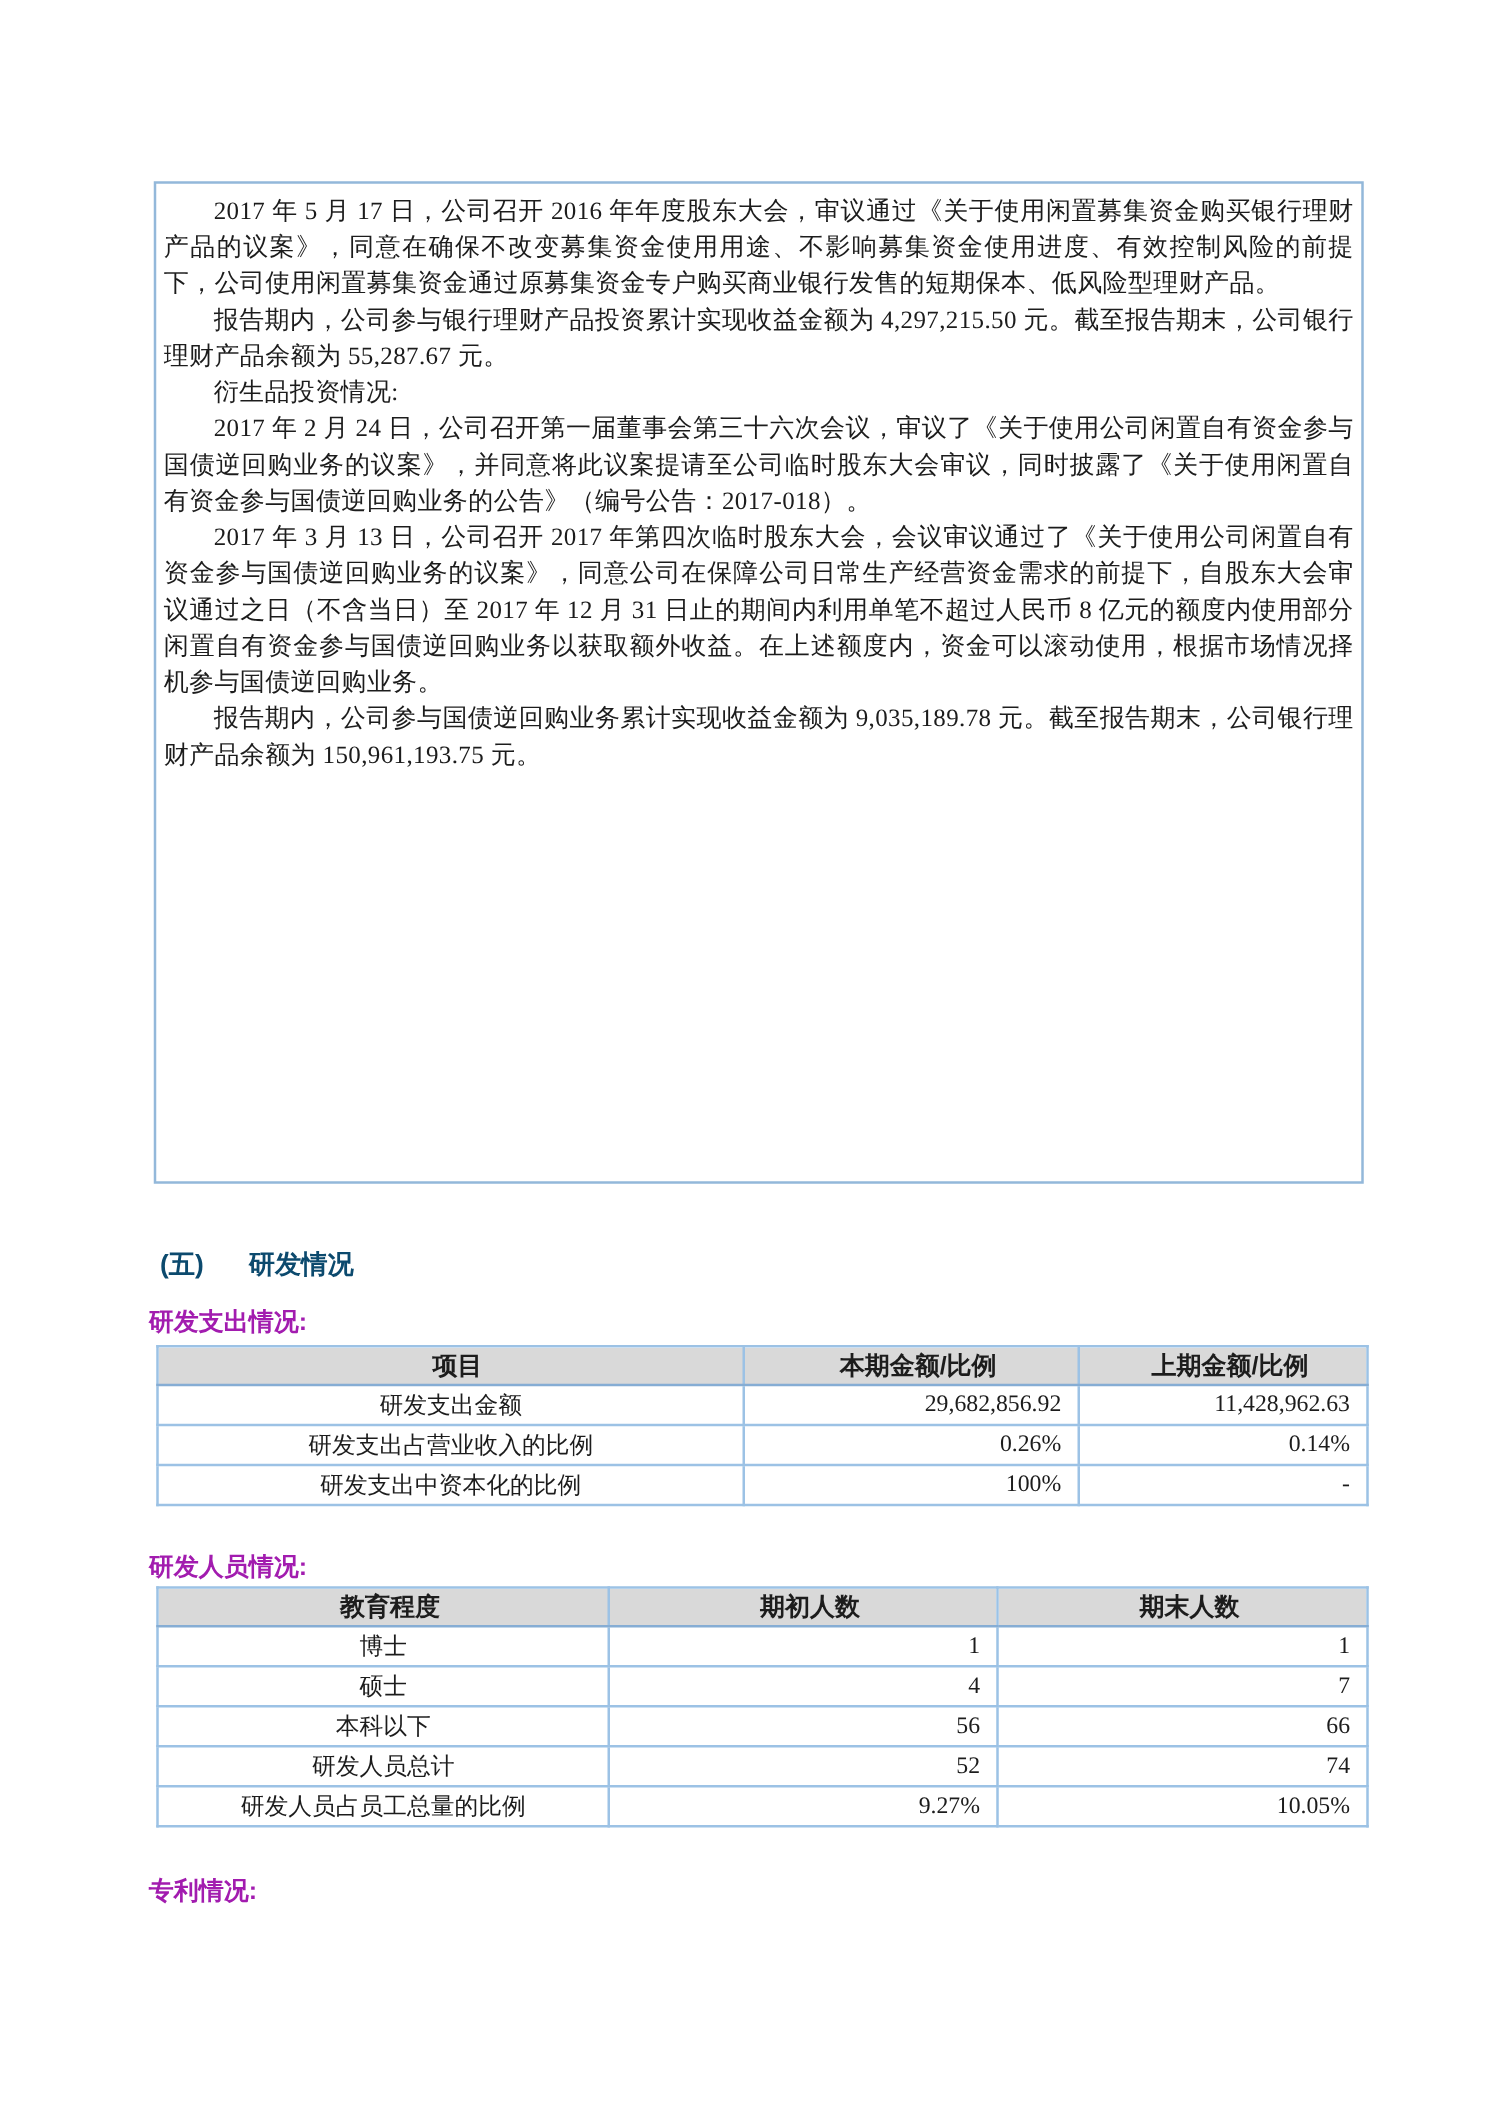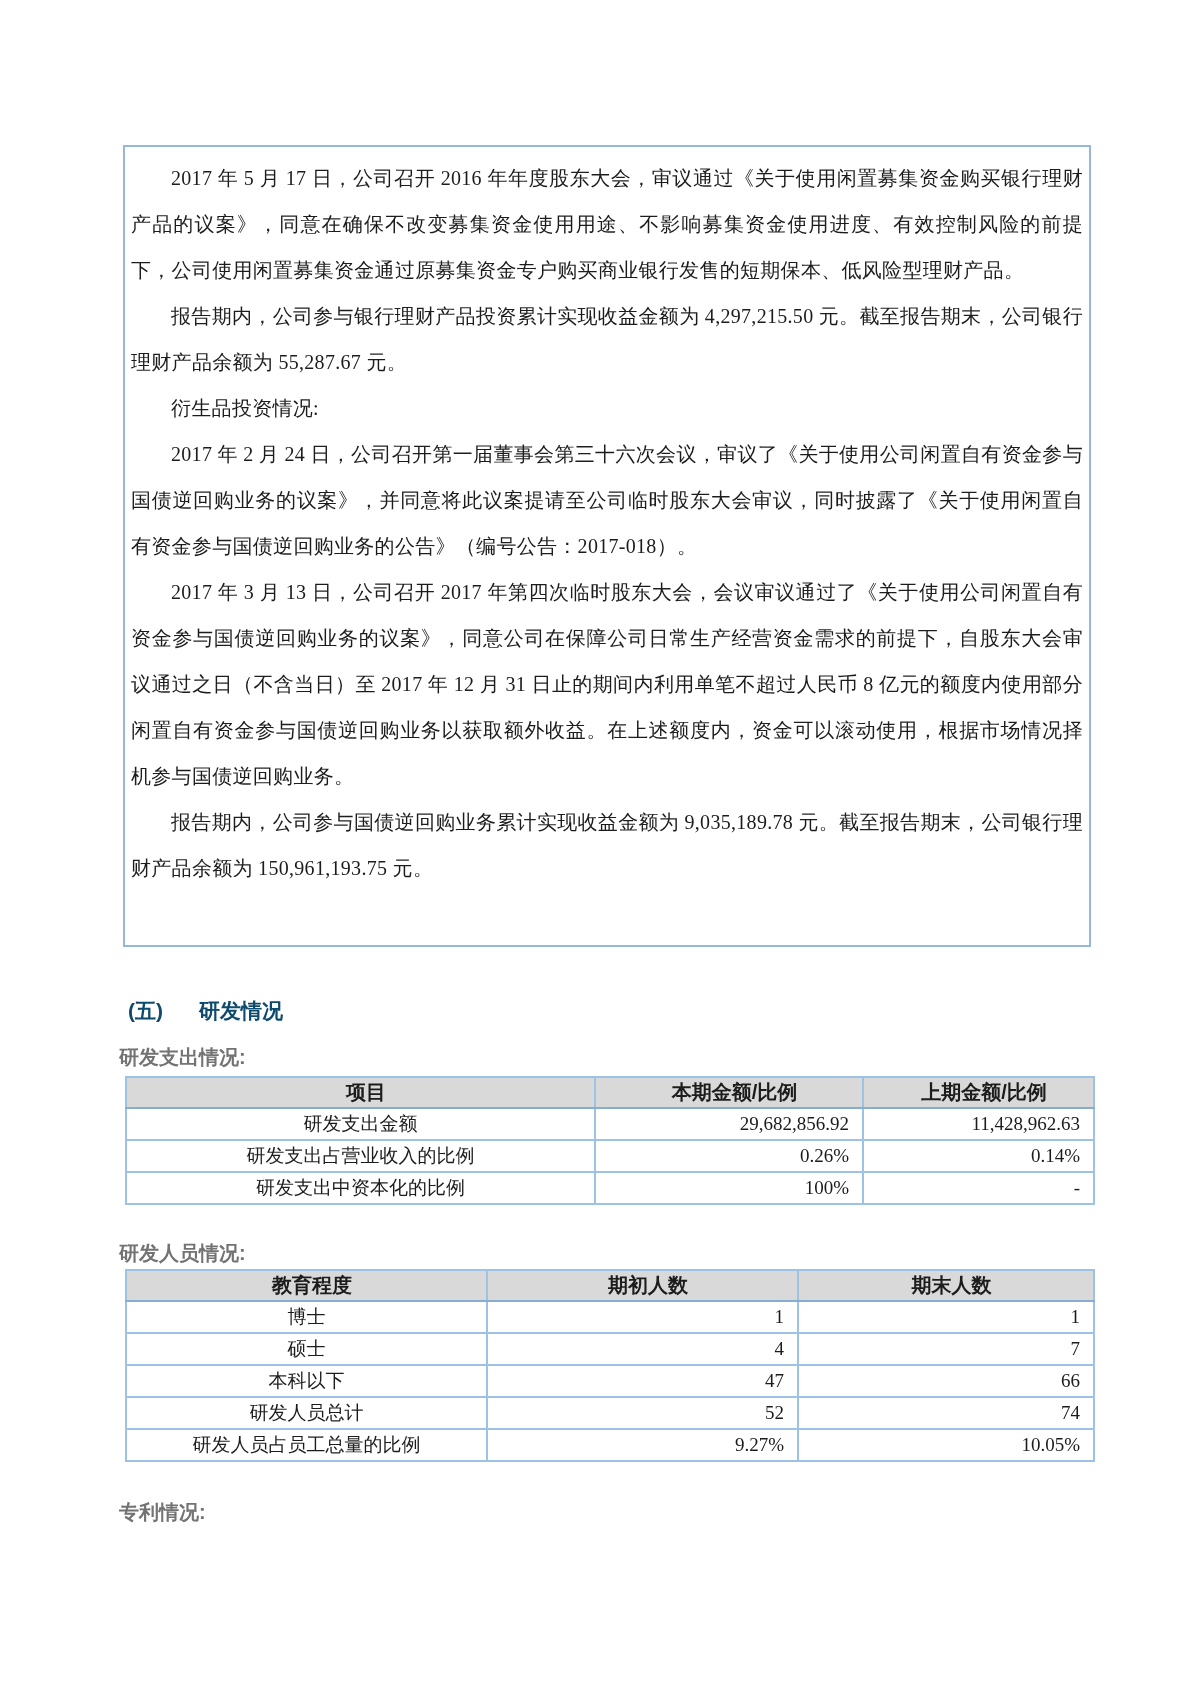--- a/index.html
+++ b/index.html
@@ -21,21 +21,21 @@
     width: 952px;
     height: 782px;
     border: 2px solid #93b8da;
     padding: 8px 6px;
     overflow: hidden;
     background: #ffffff;
   }
   .invest-box p {
     margin: 0;
     font-size: 20px;
-    line-height: 46px;
+    line-height: 29px;
     text-align: justify;
     text-indent: 2em;
     letter-spacing: 0.3px;
   }
 
   
   .section-heading {
     position: absolute;
     left: 128px;
     top: 997px;
@@ -46,21 +46,21 @@
   }
   .section-heading .sec-num { margin-right: 36px; }
 
   
   .tbl-label {
     position: absolute;
     left: 119px;
     font-family: "Liberation Sans", "DejaVu Sans", sans-serif;
     font-weight: bold;
     font-size: 20px;
-    color: #737373;
+    color: #a21caf;
   }
   #label-expenditure { top: 1044px; }
   #label-personnel  { top: 1240px; }
   #label-patent     { top: 1499px; }
 
   
   table.doc-table {
     position: absolute;
     left: 125px;
     width: 968px;
@@ -159,21 +159,21 @@
     <td class="cell-r">1</td>
     <td class="cell-r">1</td>
   </tr>
   <tr>
     <td class="cell-c">硕士</td>
     <td class="cell-r">4</td>
     <td class="cell-r">7</td>
   </tr>
   <tr>
     <td class="cell-c">本科以下</td>
-    <td class="cell-r">47</td>
+    <td class="cell-r">56</td>
     <td class="cell-r">66</td>
   </tr>
   <tr>
     <td class="cell-c">研发人员总计</td>
     <td class="cell-r">52</td>
     <td class="cell-r">74</td>
   </tr>
   <tr>
     <td class="cell-c">研发人员占员工总量的比例</td>
     <td class="cell-r">9.27%</td>

